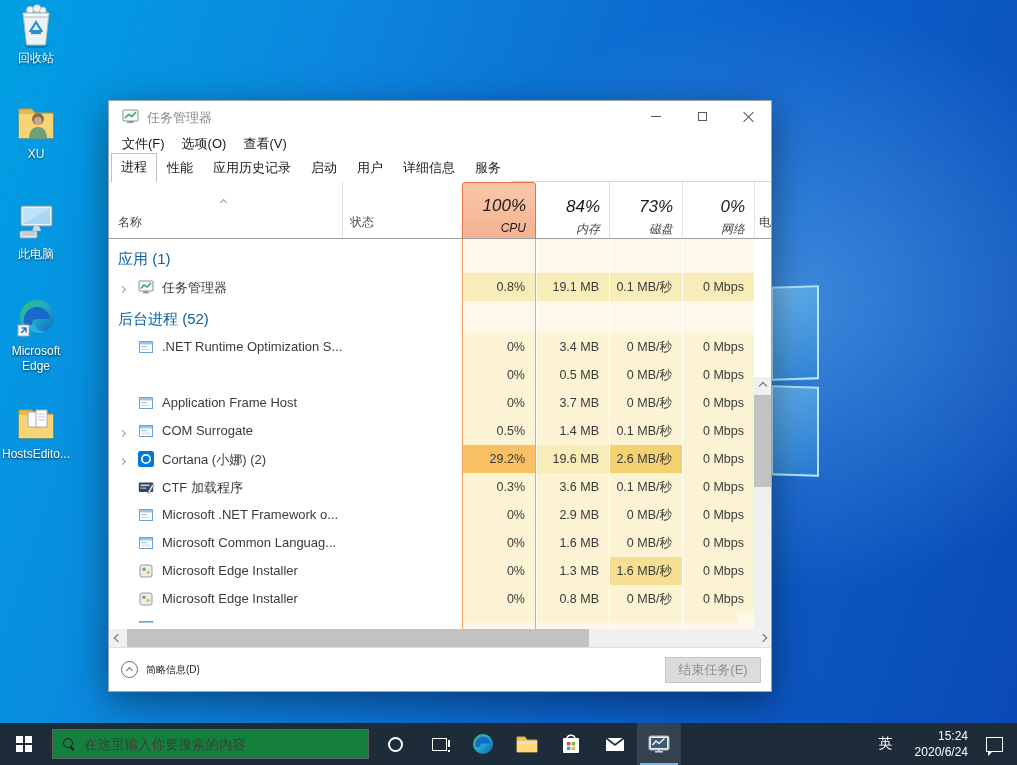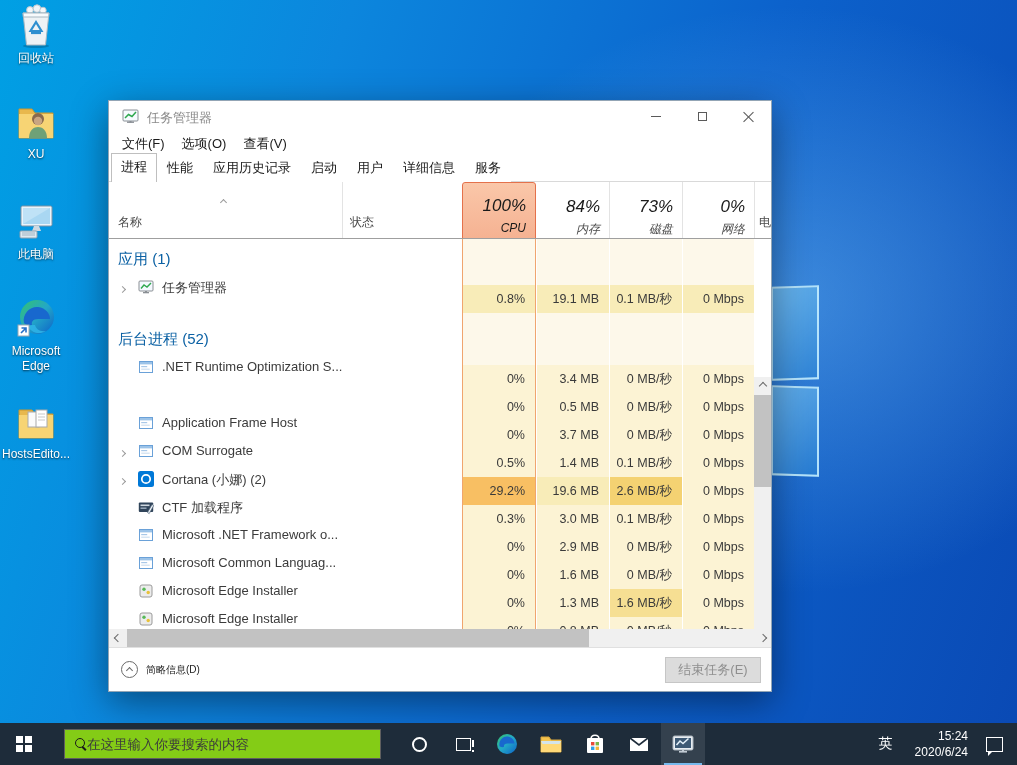--- a/index.html
+++ b/index.html
@@ -68,29 +68,29 @@
 
   
   .list { position:absolute; left:0; top:138px; width:662px; height:390px; background:#fff; overflow:hidden; }
   .strip { position:absolute; top:0; bottom:0; background:#fdf8ea; }
   .strip-cpu { left:353px; width:74px; border-left:1px solid #f0a56e; border-right:1px solid #f0a56e; }
   .strip-mem { left:428px; width:72px; }
   .strip-disk{ left:501px; width:72px; }
   .strip-net { left:574px; width:71px; }
   #rows { position:absolute; left:0; top:0; width:628px; padding-top:6px; }
   .row { position:relative; height:28px; }
-  .row.gap { margin-top:24px; }
+  .row.gap { margin-top:4px; }
   .row.partial { height:10px; overflow:hidden; }
   .namecell { position:absolute; left:0; top:0; width:353px; height:28px; display:flex; align-items:center; }
   .glabel { font-size:15px; color:#0b61a4; margin-left:9px; }
   .rchev { position:absolute; left:11px; }
   .picon { position:absolute; left:29px; top:6px; width:16px; height:16px; }
   .picon svg { width:16px; height:16px; display:block; }
   .pname { position:absolute; left:53px; top:6px; font-size:13px; color:#3b3b3b; white-space:nowrap; }
-  .cell { position:absolute; top:12px; height:28px; display:flex; align-items:center; justify-content:flex-end;
+  .cell { position:absolute; top:0; height:28px; display:flex; align-items:center; justify-content:flex-end;
           padding-right:10px; font-size:12.5px; color:#3a3a3a; }
   .c0 { left:354px; width:72px; } .c1 { left:428px; width:72px; }
   .c2 { left:501px; width:72px; } .c3 { left:574px; width:71px; }
   .h0{background:#fdf8ea;} .h1{background:#fcf3d4;} .h2{background:#f8ecb8;}
   .h3{background:#f6df93;} .h4{background:#f4d272;} .h5{background:#f8bf63;}
 
   
   .vscroll { position:absolute; right:0; top:138px; width:17px; height:390px; background:#f0f0f0; }
   .vthumb { position:absolute; left:0; top:18px; width:17px; height:92px; background:#c2c2c2; }
   .sarrow { position:absolute; width:17px; height:17px; display:flex; align-items:center; justify-content:center; }
@@ -108,22 +108,22 @@
              border:1px solid #c6c6c6; color:#8f8f8f; font-size:13px; display:flex; align-items:center; justify-content:center; }
 
   
   #taskbar { position:absolute; left:0; bottom:0; width:1017px; height:42px; background:#1e2c3a;
              display:flex; align-items:stretch; }
   .tb-start { width:48px; display:flex; align-items:center; justify-content:center; }
   .winflag { position:relative; width:16px; height:16px; }
   .winflag i { position:absolute; width:7px; height:7px; background:#fff; }
   .winflag i:nth-child(1){left:0;top:0;} .winflag i:nth-child(2){right:0;top:0;}
   .winflag i:nth-child(3){left:0;bottom:0;} .winflag i:nth-child(4){right:0;bottom:0;}
-  .tb-search { width:317px; margin:6px 16px; background:#84cc16; border:1px solid #5f5f5f;
-               display:flex; align-items:center; padding:0 10px; gap:0; }
+  .tb-search { width:317px; margin:6px 4px; background:#15803d; border:1px solid #5f5f5f;
+               display:flex; align-items:center; padding:0 10px; gap:9px; }
   .mag { position:relative; width:12px; height:12px; flex:none; }
   .mag:before { content:""; position:absolute; left:0; top:0; width:8px; height:8px; border:1.6px solid #1a1a1a; border-radius:50%; }
   .mag:after { content:""; position:absolute; left:8px; top:8px; width:5px; height:1.6px; background:#1a1a1a; transform:rotate(45deg); transform-origin:0 0; }
   .tb-search input { border:none; outline:none; background:transparent; font-size:13.5px; width:100%;
                      font-family:"Liberation Sans",sans-serif; color:#1a1a1a; }
   .tb-search input::placeholder { color:#3c3c3c; opacity:1; }
   .tb-btn { width:44px; display:flex; align-items:center; justify-content:center; position:relative; }
   .tb-btn.active { background:rgba(255,255,255,.10); }
   .tb-btn.active:after { content:""; position:absolute; left:3px; right:3px; bottom:0; height:2px; background:#76b9ed; }
   .ring { width:15px; height:15px; border:2px solid #fff; border-radius:50%; }
@@ -407,21 +407,21 @@
                   <svg viewBox="0 0 16 16">
                     <rect x="0.8" y="3.5" width="14.4" height="9.5" rx="1" fill="#30445a"></rect>
                     <rect x="2.5" y="5.5" width="9" height="1.6" fill="#cfd8e0"></rect>
                     <rect x="2.5" y="8.5" width="6" height="1.4" fill="#9fb0c0"></rect>
                     <path d="M9.5 13.5 L14 5.5 L15.7 6.6 L11.2 14.6 Z" fill="#eef3f8" stroke="#52657a" stroke-width="0.7"></path>
                   </svg>
                 </span>
                 <span class="pname">CTF 加载程序</span>
               </div>
               <div class="cell c0 h1">0.3%</div>
-              <div class="cell c1 h1">3.0 MB</div>
+              <div class="cell c1 h1">3.6 MB</div>
               <div class="cell c2 h1">0.1 MB/秒</div>
               <div class="cell c3 h1">0 Mbps</div>
             </div>
             <div class="row">
               <div class="namecell">
                 <span class="picon">
                   <svg viewBox="0 0 16 16">
                     <rect x="1.5" y="2.5" width="13" height="11" fill="#fff" stroke="#6aa1d8"></rect>
                     <rect x="2" y="3" width="12" height="2.4" fill="#9cc3e8"></rect>
                     <rect x="3.2" y="7" width="6" height="1.2" fill="#a8c8e8"></rect>

